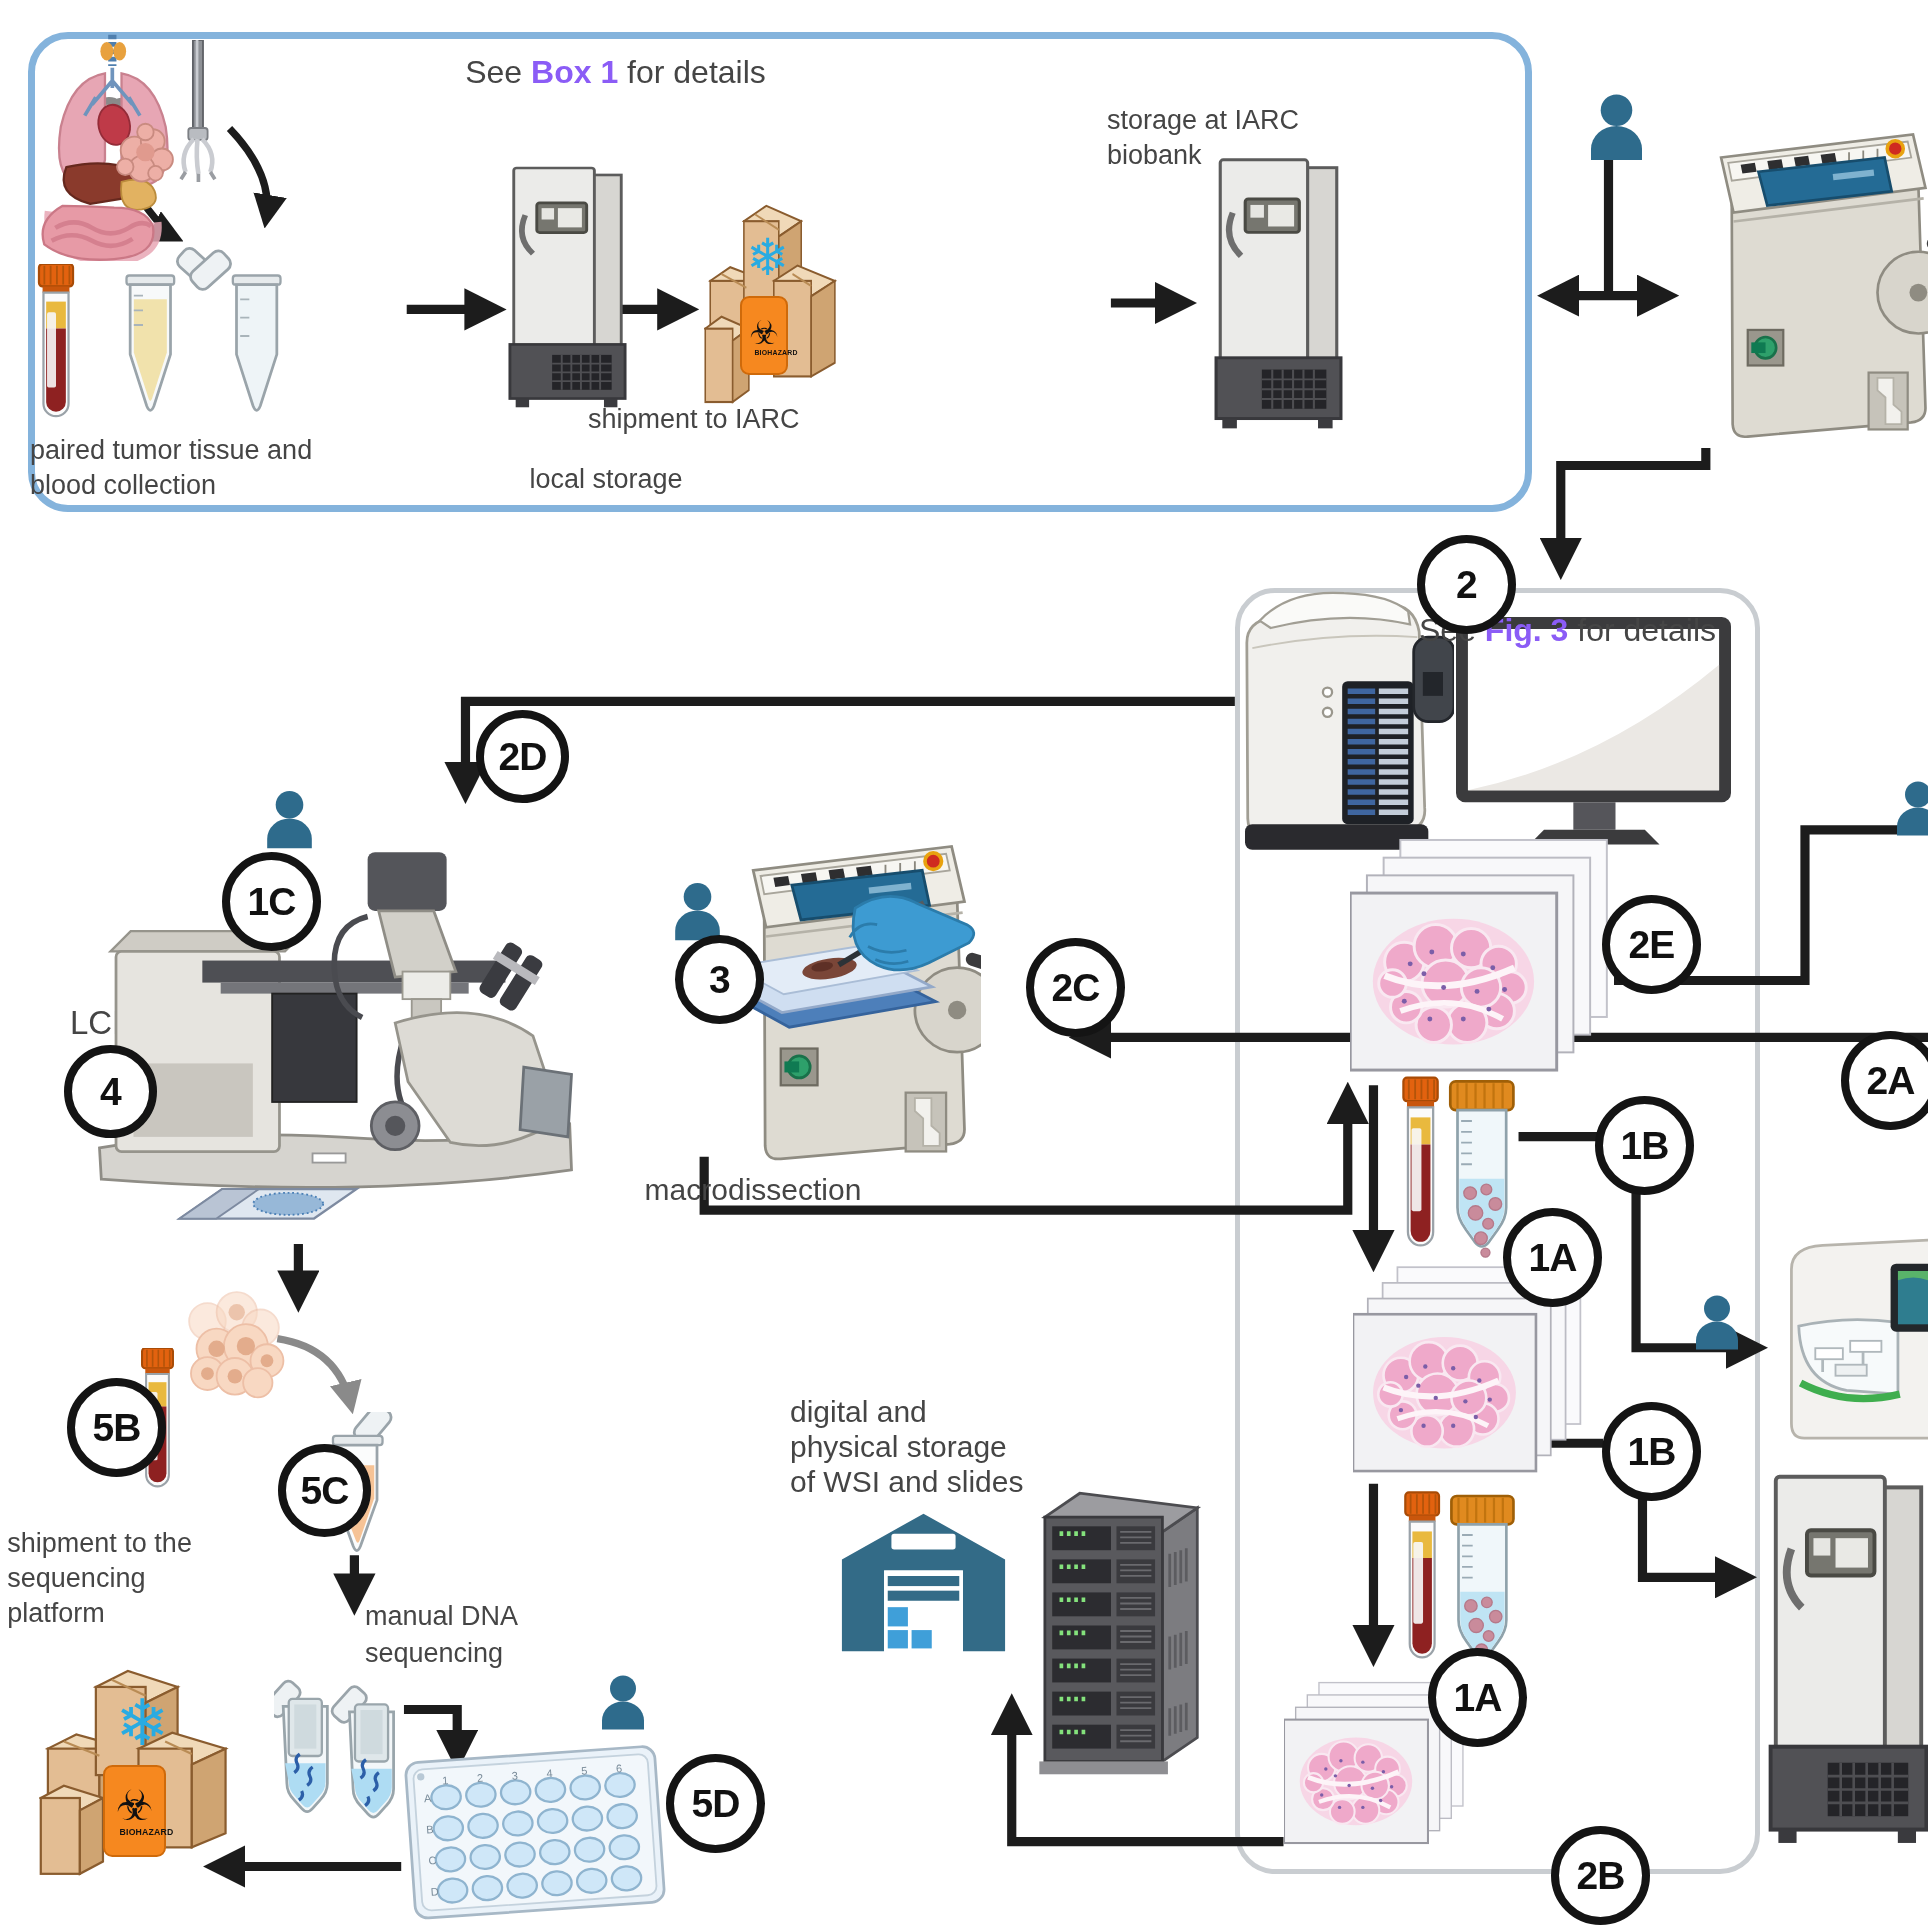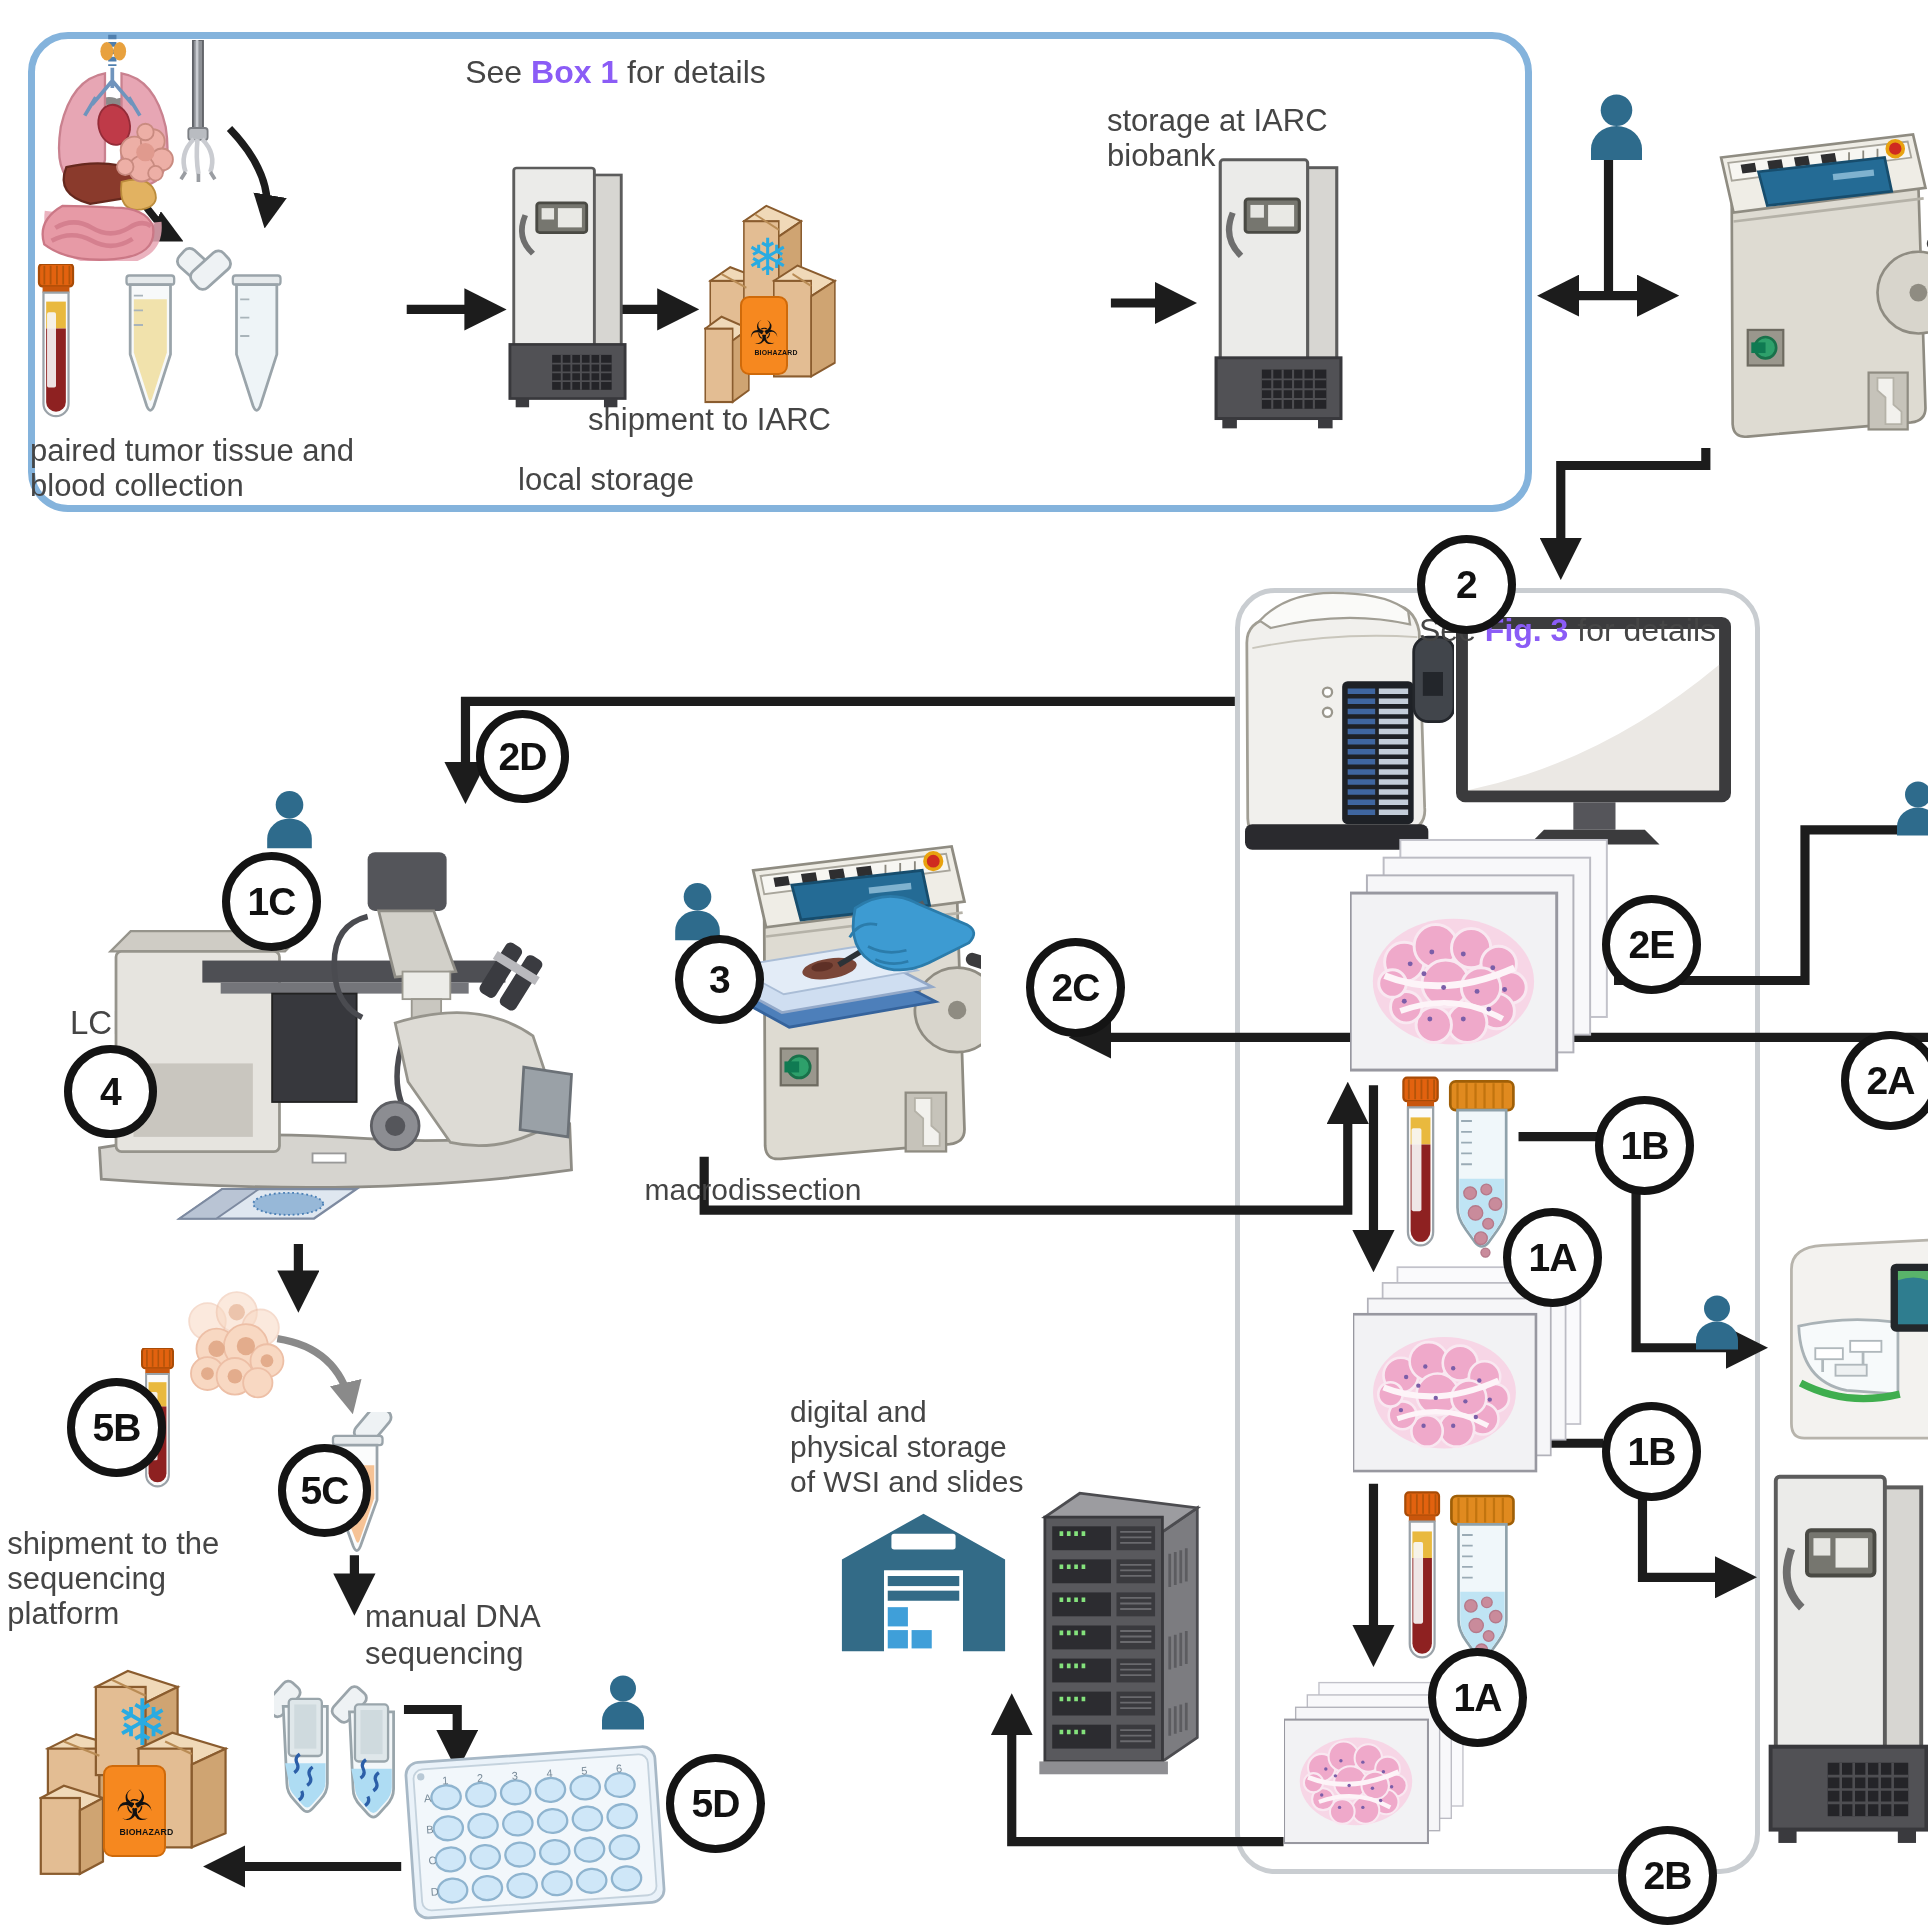--- a/index.html
+++ b/index.html
@@ -1,18 +1,18 @@
 <!DOCTYPE html>
 <html style="font-size:14.7px"><head>
 <meta charset="utf-8">
 <style>
   html,body{margin:0;padding:0;background:#fff;}
   #canvas{position:relative;width:1928px;height:1928px;background:#ffffff;overflow:hidden;
           font-family:"Liberation Sans","DejaVu Sans",sans-serif;color:#404040;}
-  .lbl{position:absolute;font-size:31px;line-height:35px;color:#454545;white-space:nowrap;}
+  .lbl{position:absolute;font-size:27px;line-height:35px;color:#454545;white-space:nowrap;}
   .lbl b{color:#8b5cf6;}
   .ctr{text-align:center;}
   .badge{position:absolute;background:#fff;border:8.3px solid #141414;border-radius:50%;
          display:flex;align-items:center;justify-content:center;font-weight:bold;
          color:#111;z-index:6;}
   .badge span{font-size:39px;letter-spacing:-0.9px;}
   .person{position:absolute;color:#2e6b8c;z-index:6;}
   .box1{position:absolute;left:27.5px;top:32px;width:1504px;height:480px;border:7.3px solid #84b3dc;
         border-radius:40px;box-sizing:border-box;z-index:0;background:#fff;}
   .fig2box{position:absolute;left:1235px;top:588px;width:525px;height:1286px;border:5.5px solid #c9cdd1;
@@ -599,21 +599,21 @@
     </div>
   <div class="badge" style="left:1503px;top:1208px;width:83px;height:83px">
       <span>1A</span>
     </div>
   <div class="badge" style="left:1602px;top:1402px;width:83px;height:83px">
       <span>1B</span>
     </div>
   <div class="badge" style="left:1428px;top:1648px;width:83px;height:83px">
       <span>1A</span>
     </div>
-  <div class="badge" style="left:1618px;top:1826px;width:83px;height:83px">
+  <div class="badge" style="left:1551px;top:1826px;width:83px;height:83px">
       <span>2B</span>
     </div>
   <div class="badge" style="left:67px;top:1378px;width:83px;height:83px">
       <span>5B</span>
     </div>
   <div class="badge" style="left:278px;top:1444px;width:77px;height:77px">
       <span>5C</span>
     </div>
   <div class="badge" style="left:666px;top:1754px;width:83px;height:83px">
       <span>5D</span>

